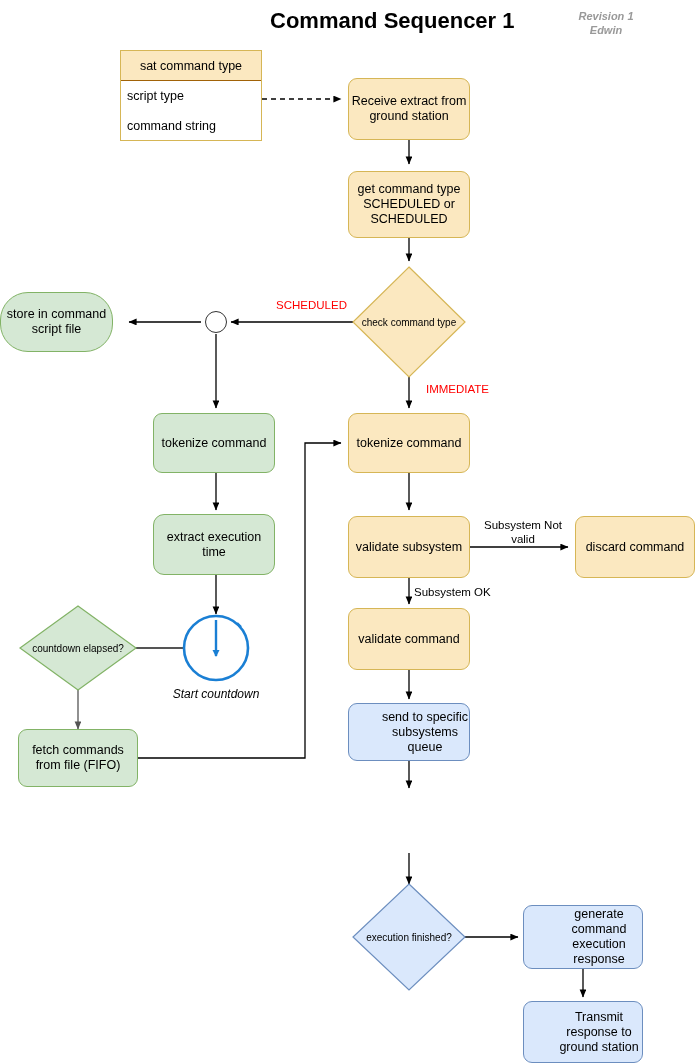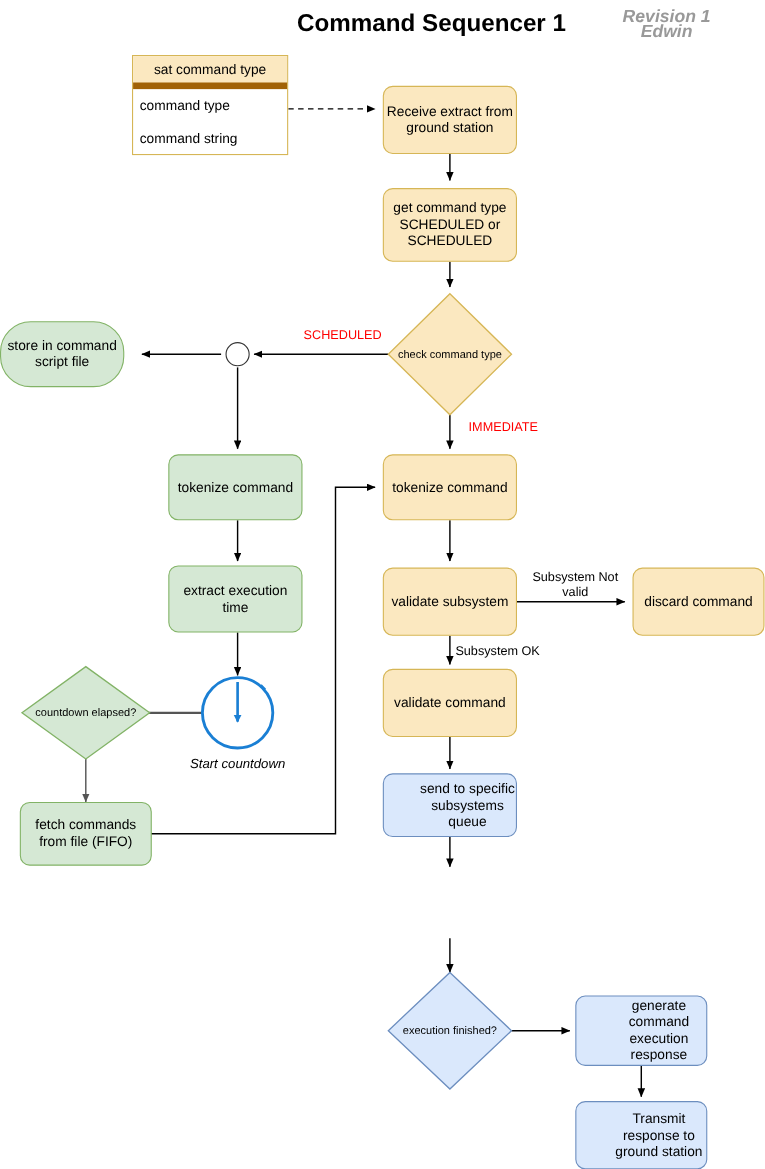--- a/index.html
+++ b/index.html
@@ -47,21 +47,21 @@
 
   .title {
     position: absolute;
     font-size: 22px;
     font-weight: bold;
     color: #000000;
     white-space: nowrap;
   }
   .revision {
     position: absolute;
-    font-size: 16px;
+    font-size: 11px;
     font-style: italic;
     font-weight: bold;
     color: #999999;
     text-align: center;
     line-height: 14px;
     white-space: nowrap;
   }
   .edge-label {
     position: absolute;
     font-size: 11.5px;
@@ -77,21 +77,21 @@
   .objbox {
     position: absolute;
     box-sizing: border-box;
     border: 1px solid #d6b656;
     background: #ffffff;
   }
   .objbox-title {
     box-sizing: border-box;
     height: 30px;
     background: #fbe8c0;
-    border-bottom: 6px solid #a16207;
+    border-bottom: 1px solid #a16207;
     display: flex;
     align-items: center;
     justify-content: center;
     font-size: 12.5px;
     color: #000000;
   }
   .objbox-field {
     box-sizing: border-box;
     height: 30px;
     display: flex;
@@ -207,35 +207,35 @@
   </svg>
 
   <div class="title" style="left:270px; top:8px;">Command Sequencer 1</div>
   <div class="revision" style="left:566px; top:9px; width:80px;">
     <div>Revision 1</div>
     <div>Edwin</div>
   </div>
 
   <div class="objbox" style="left:120px; top:50px; width:142px; height:91px;">
     <div class="objbox-title">sat command type</div>
-    <div class="objbox-field">command type</div>
+    <div class="objbox-field">script type</div>
     <div class="objbox-field">command string</div>
   </div>
 
   <div class="node n-yellow" style="left:348px; top:78px; width:122px; height:62px;">Receive extract from ground station</div>
 
   <div class="node n-yellow" style="left:348px; top:171px; width:122px; height:67px;">get command type SCHEDULED or SCHEDULED</div>
 
   <div class="node n-green" style="left:0px; top:292px; width:113px; height:60px;border-radius:28px;">store in command script file</div>
 
   <div class="junction" style="left:205px; top:311px; width:22px; height:22px;"></div>
 
   <div class="node n-green" style="left:153px; top:413px; width:122px; height:60px;">tokenize command</div>
 
-  <div class="node n-green" style="left:153px; top:514px; width:122px; height:61px;">extract execution time</div>
+  <div class="node n-green" style="left:153px; top:514px; width:122px; height:61px;border-radius:11px;">extract execution time</div>
 
   <div class="clock-caption" style="left:156px; top:687px; width:120px;">Start countdown</div>
 
   <div class="node n-green" style="left:18px; top:729px; width:120px; height:58px; border-radius:9px;">fetch commands from file (FIFO)</div>
 
   <div class="node n-yellow" style="left:348px; top:413px; width:122px; height:60px;">tokenize command</div>
 
   <div class="node n-yellow" style="left:348px; top:516px; width:122px; height:62px;">validate subsystem</div>
 
   <div class="node n-yellow" style="left:575px; top:516px; width:120px; height:62px;">discard command</div>

